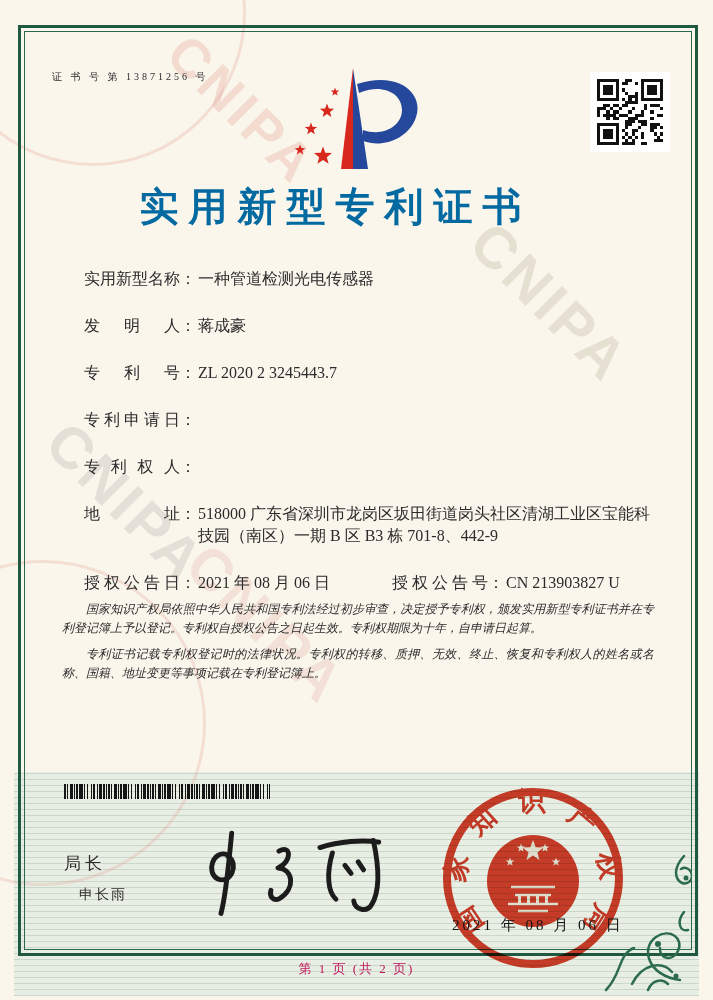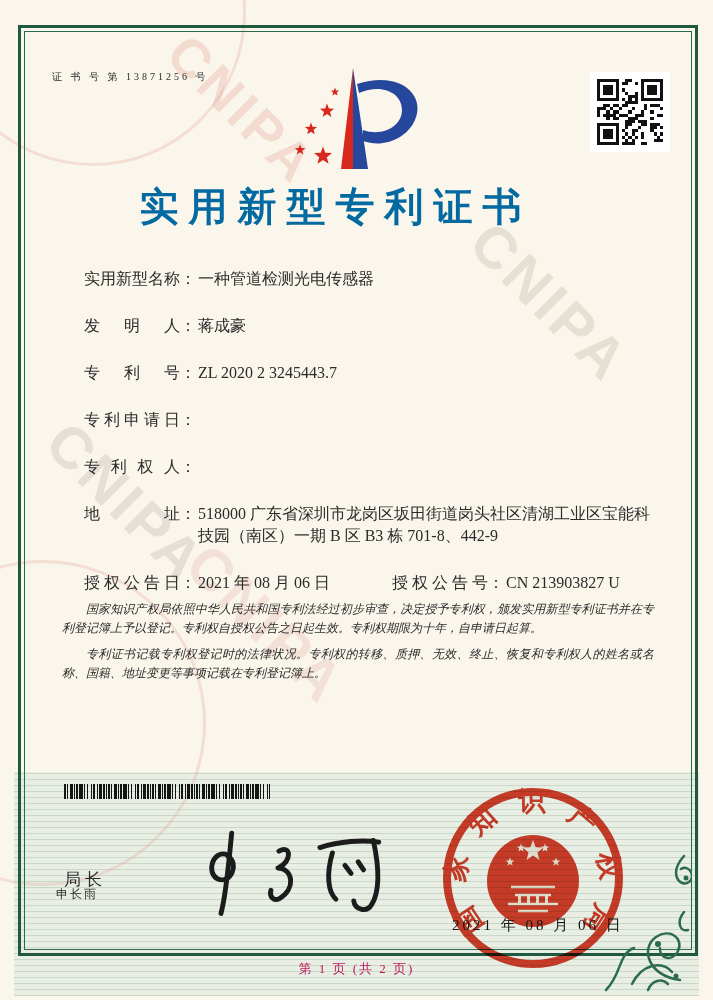--- a/index.html
+++ b/index.html
@@ -48,22 +48,22 @@
   .grant-row{display:flex;}
   .pair1{display:flex;width:308px;font-family:Liberation Serif, serif;}
   .pair2{display:flex;}
   
   .paras{position:absolute;left:62px;top:600px;width:592px;z-index:3;
       font-size:12px;line-height:1.62;text-align:justify;font-style:italic;}
   .paras p{margin:0 0 6px 0;text-indent:2em;}
   
   .barcode{position:absolute;left:64px;top:784px;z-index:3;}
   
-  .director-title{position:absolute;left:64px;top:852px;z-index:3;font-size:17px;letter-spacing:4px;margin-top:16px;}
-  .director-name{position:absolute;left:56px;top:886px;z-index:3;font-size:12px;letter-spacing:2px;font-family:Liberation Serif, serif;}
+  .director-title{position:absolute;left:64px;top:852px;z-index:3;font-size:17px;letter-spacing:4px;}
+  .director-name{position:absolute;left:79px;top:886px;z-index:3;font-size:14px;letter-spacing:2px;font-family:Liberation Serif, serif;}
   .signature{position:absolute;left:188px;top:820px;z-index:4;}
   
   .seal{position:absolute;left:438px;top:783px;z-index:4;mix-blend-mode:multiply;opacity:.93;}
   .seal-date{position:absolute;left:452px;top:916px;z-index:5;font-size:15px;
       letter-spacing:3px;color:#141414;}
   
   .flourish{position:absolute;left:588px;top:852px;z-index:3;}
   
   .footer{position:absolute;left:0;width:713px;top:960px;z-index:3;text-align:center;
       font-size:13px;letter-spacing:2px;color:#be185d;}

